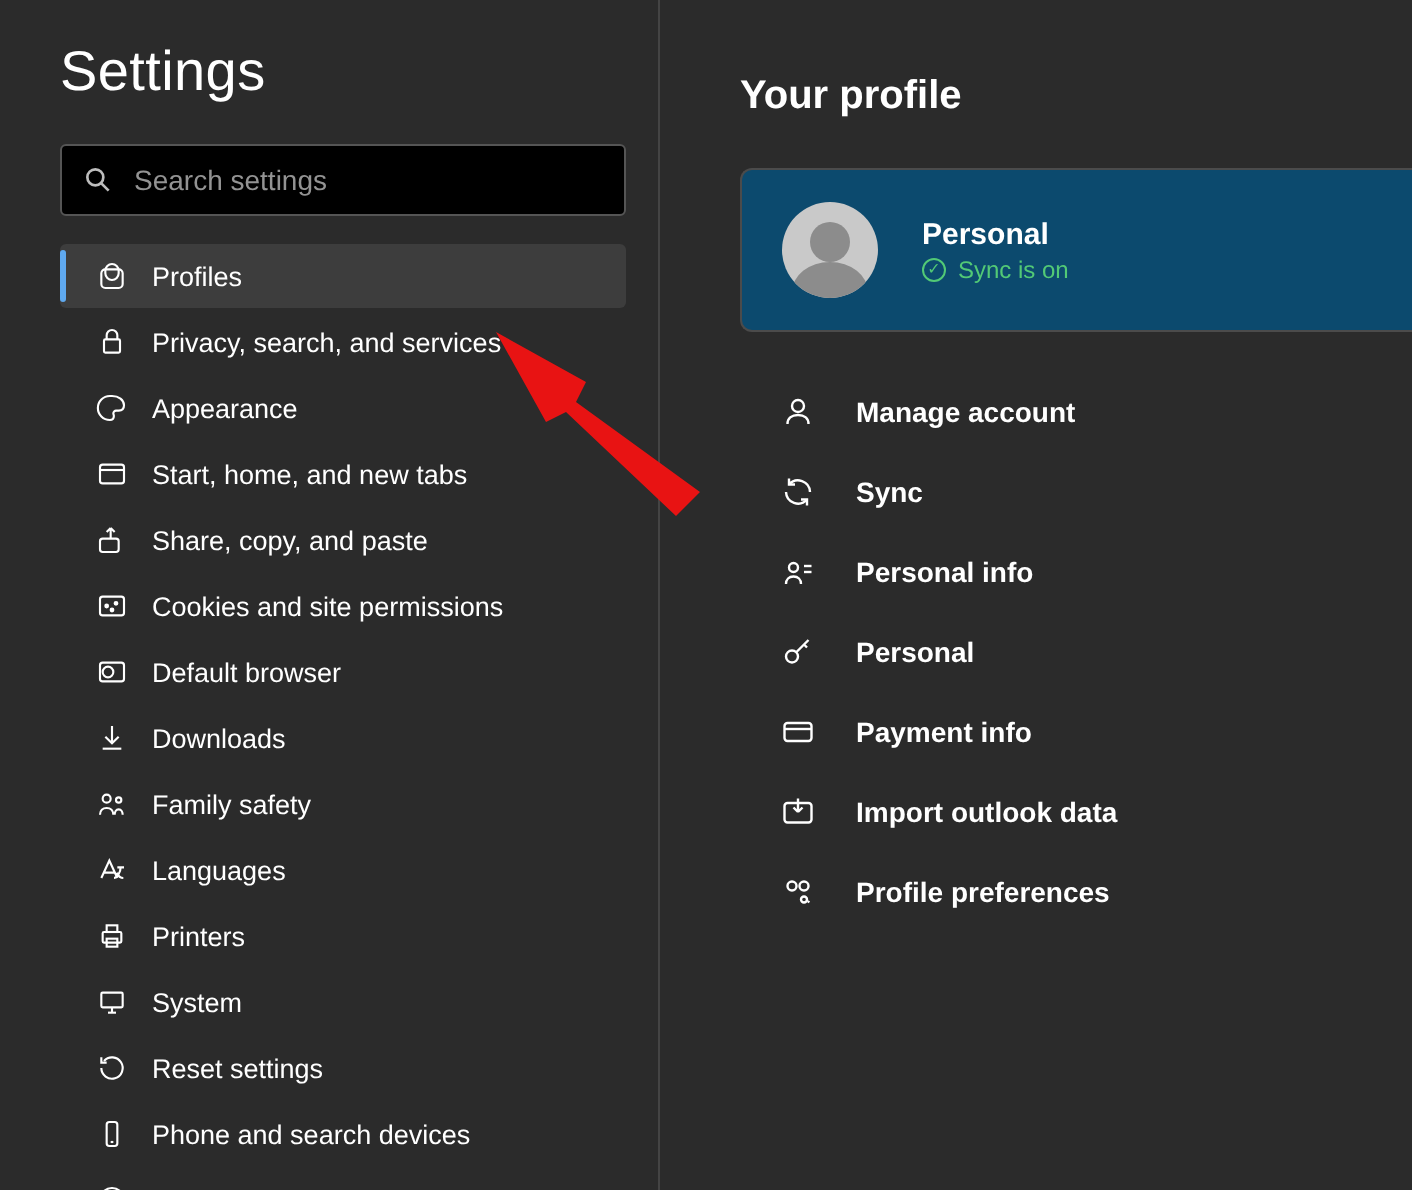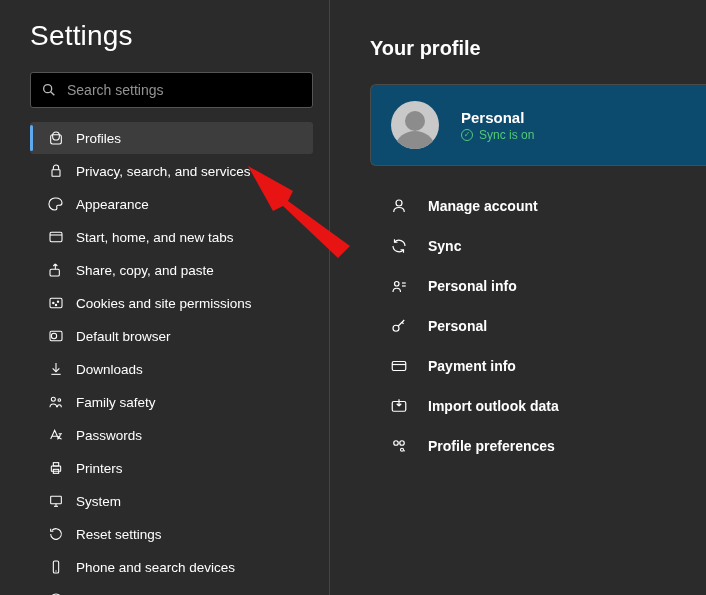--- a/index.html
+++ b/index.html
@@ -260,21 +260,21 @@
           <circle cx="8" cy="8" r="3"></circle>
           <circle cx="17" cy="9" r="2"></circle>
           <path d="M3 20c0-3 2-5 5-5s5 2 5 5M14 20c0-2 1-4 3-4s3 2 3 4"></path>
         </svg>
       <span>Family safety</span>
     </div>
     <div class="nav-item">
       <svg class="icon" viewBox="0 0 24 24" stroke-width="1.6">
           <path d="M4 18 10 5l6 13M6 14h8M16 10h5m-2.5 0c0 4-3 8-5 8m2-4c1 2 3 4 5 4"></path>
         </svg>
-      <span>Passwords</span>
+      <span>Languages</span>
     </div>
     <div class="nav-item">
       <svg class="icon" viewBox="0 0 24 24" stroke-width="1.6">
           <rect x="5" y="9" width="14" height="8" rx="1"></rect>
           <rect x="8" y="4" width="8" height="5"></rect>
           <rect x="8" y="14" width="8" height="6"></rect>
         </svg>
       <span>Printers</span>
     </div>
     <div class="nav-item">

